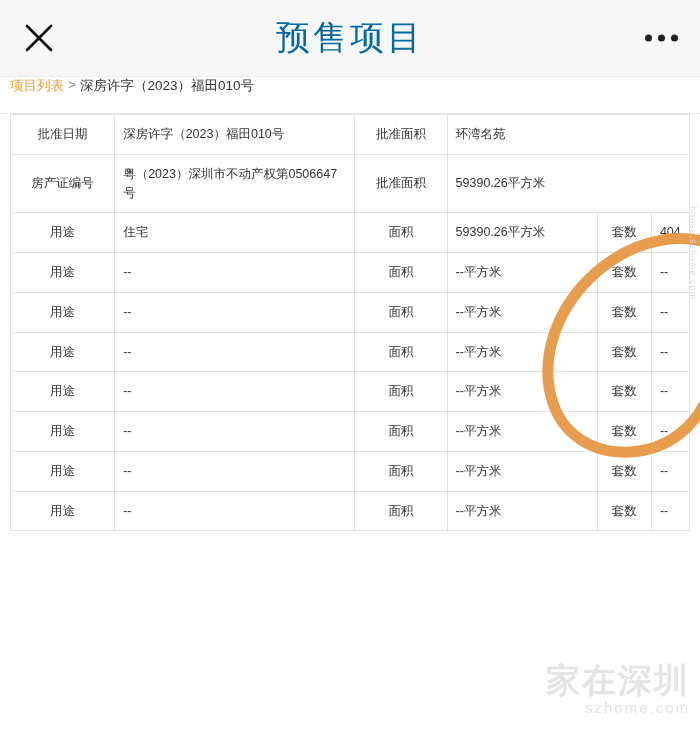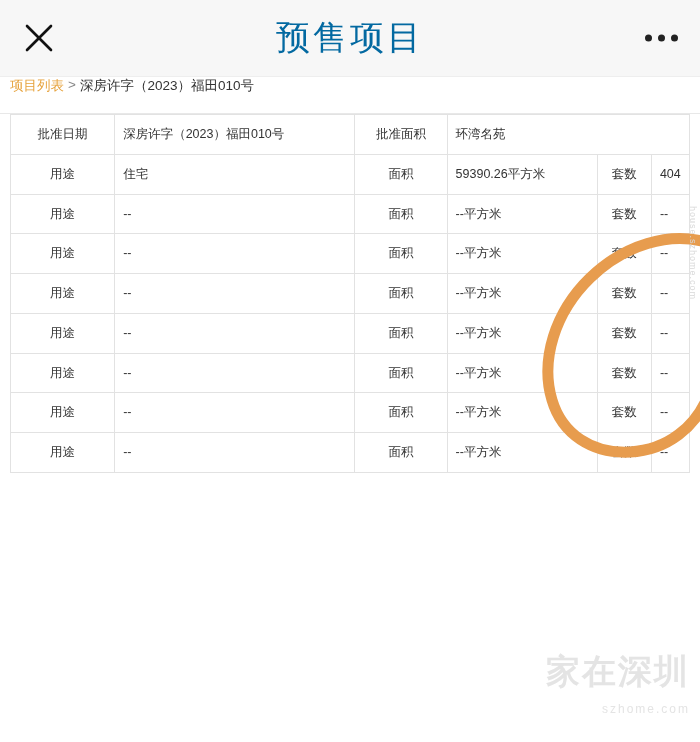--- a/index.html
+++ b/index.html
@@ -151,24 +151,24 @@
     pointer-events: none;
   }
   .wm-main .wm-big {
     font-size: 34px;
     color: #e4e4e4;
     letter-spacing: 2px;
     line-height: 1;
     font-weight: bold;
   }
   .wm-main .wm-small {
-    font-size: 12px;
+    font-size: 15px;
     color: #e4e4e4;
     letter-spacing: 2px;
-    margin-top: 14px;
+    margin-top: 2px;
   }
 </style>
 </head>
 <body>
 
 <div class="page">
 
   <div class="header">
     <div class="close-icon">
       <svg width="34" height="34" viewBox="0 0 34 34">
@@ -200,20 +200,26 @@
         <col class="c-lbl3">
         <col class="c-val3">
     </colgroup>
     <tbody>
       <tr>
         <td class="lbl">批准日期</td>
         <td class="val" colspan="1">深房许字（2023）福田010号</td>
         <td class="lbl">批准面积</td>
         <td class="val" colspan="3">环湾名苑</td>
       </tr>
+      <tr>
+        <td class="lbl">房产证编号</td>
+        <td class="val">粤（2023）深圳市不动产权第0506647号</td>
+        <td class="lbl">批准面积</td>
+        <td class="val" colspan="3">59390.26平方米</td>
+      </tr>
 
       <tr class="usage-row">
         <td class="lbl">用途</td>
         <td class="val">住宅</td>
         <td class="lbl">面积</td>
         <td class="val">59390.26平方米</td>
         <td class="lbl">套数</td>
         <td class="val">404</td>
       </tr>
       <tr class="usage-row">

